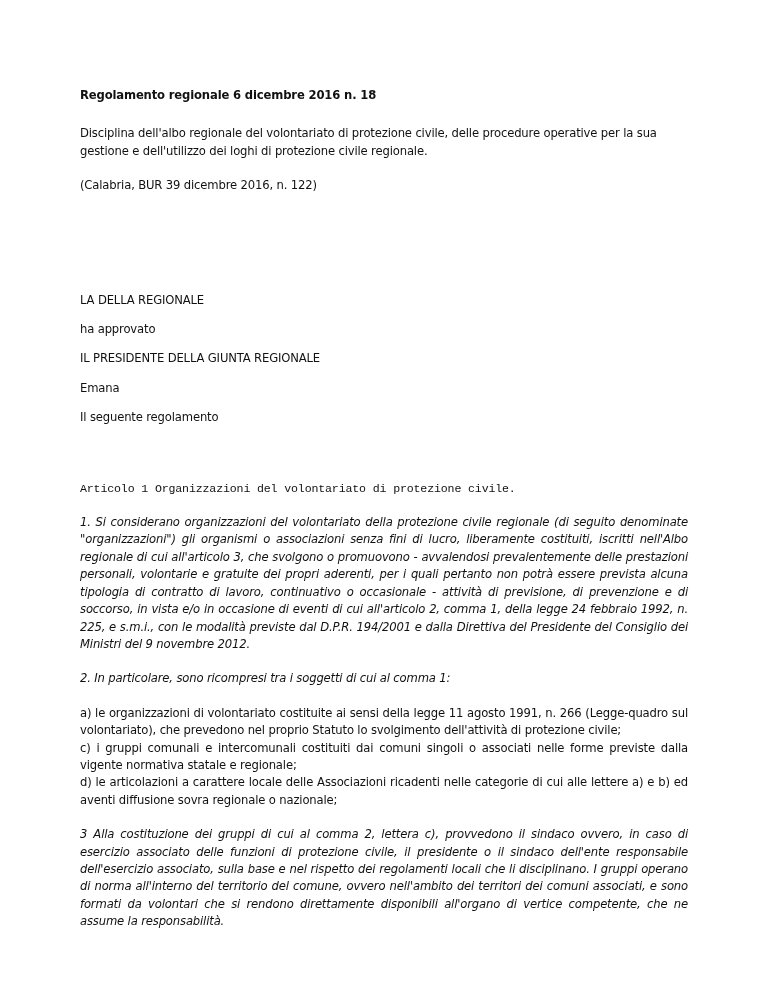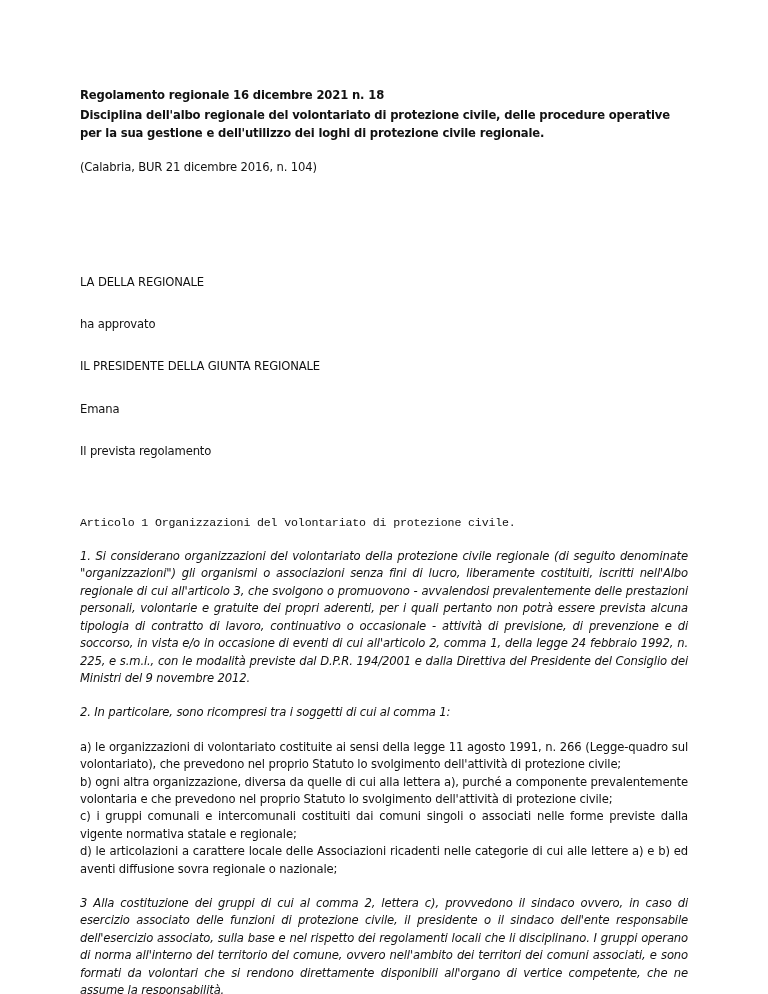--- a/index.html
+++ b/index.html
@@ -8,50 +8,49 @@
     font-family: "DejaVu Sans", sans-serif;
     color: #111111;
   }
   .page {
     position: absolute; left: 80px; top: 87px; width: 608px;
     font-size: 11.6px; line-height: 17.4px;
     letter-spacing: -0.15px;
   }
   p { margin: 0; }
   .title { font-weight: bold; }
-  .subtitle { font-weight: bold; margin-top: 3px; }
+  .subtitle { font-weight: normal; margin-top: 21px; }
   .source { margin-top: 17px; }
   .intro-first { margin-top: 97px; }
-  .intro { margin-top: 25px; }
+  .intro { margin-top: 12px; }
   .article-heading { margin-top: 53px; font-family: Liberation Mono, monospace; }
   .para { margin-top: 17px; text-align: justify; font-style: italic; }
   .list { margin-top: 17px; text-align: justify; }
   .list-item { text-align: justify; }
 </style>
 </head>
 <body>
 
 <div class="page">
-  <p class="title">Regolamento regionale 16 dicembre 2021 n. 18</p>
+  <p class="title">Regolamento regionale 6 dicembre 2016 n. 18</p>
   <p class="subtitle">Disciplina dell'albo regionale del volontariato di protezione civile, delle procedure operative per la sua gestione e dell'utilizzo dei loghi di protezione civile regionale.</p>
-  <p class="source">(Calabria, BUR 21 dicembre 2016, n. 104)</p>
+  <p class="source">(Calabria, BUR 39 dicembre 2016, n. 122)</p>
 
   <p class="intro-first">LA DELLA REGIONALE</p>
   <p class="intro">ha approvato</p>
   <p class="intro">IL PRESIDENTE DELLA GIUNTA REGIONALE</p>
   <p class="intro">Emana</p>
-  <p class="intro">Il prevista regolamento</p>
+  <p class="intro">Il seguente regolamento</p>
 
   <p class="article-heading">Articolo 1  Organizzazioni del volontariato di protezione civile.</p>
 
   <p class="para">1.  Si considerano organizzazioni del volontariato della protezione civile regionale (di seguito denominate "organizzazioni") gli organismi o associazioni senza fini di lucro, liberamente costituiti, iscritti nell'Albo regionale di cui all'articolo 3, che svolgono o promuovono - avvalendosi prevalentemente delle prestazioni personali, volontarie e gratuite dei propri aderenti, per i quali pertanto non potrà essere prevista alcuna tipologia di contratto di lavoro, continuativo o occasionale - attività di previsione, di prevenzione e di soccorso, in vista e/o in occasione di eventi di cui all'articolo 2, comma 1, della legge 24 febbraio 1992, n. 225, e s.m.i., con le modalità previste dal D.P.R. 194/2001 e dalla Direttiva del Presidente del Consiglio dei Ministri del 9 novembre 2012.</p>
   <p class="para">2.  In particolare, sono ricompresi tra i soggetti di cui al comma 1:</p>
 
   <div class="list">
     <p class="list-item">a)  le organizzazioni di volontariato costituite ai sensi della legge 11 agosto 1991, n. 266 (Legge-quadro sul volontariato), che prevedono nel proprio Statuto lo svolgimento dell'attività di protezione civile;</p>
-    <p class="list-item">b)  ogni altra organizzazione, diversa da quelle di cui alla lettera a), purché a componente prevalentemente volontaria e che prevedono nel proprio Statuto lo svolgimento dell'attività di protezione civile;</p>
     <p class="list-item">c)  i gruppi comunali e intercomunali costituiti dai comuni singoli o associati nelle forme previste dalla vigente normativa statale e regionale;</p>
     <p class="list-item">d)  le articolazioni a carattere locale delle Associazioni ricadenti nelle categorie di cui alle lettere a) e b) ed aventi diffusione sovra regionale o nazionale;</p>
   </div>
 
   <p class="para">3  Alla costituzione dei gruppi di cui al comma 2, lettera c), provvedono il sindaco ovvero, in caso di esercizio associato delle funzioni di protezione civile, il presidente o il sindaco dell'ente responsabile dell'esercizio associato, sulla base e nel rispetto dei regolamenti locali che li disciplinano. I gruppi operano di norma all'interno del territorio del comune, ovvero nell'ambito dei territori dei comuni associati, e sono formati da volontari che si rendono direttamente disponibili all'organo di vertice competente, che ne assume la responsabilità.</p>
 
 </div>
 
 </body></html>

